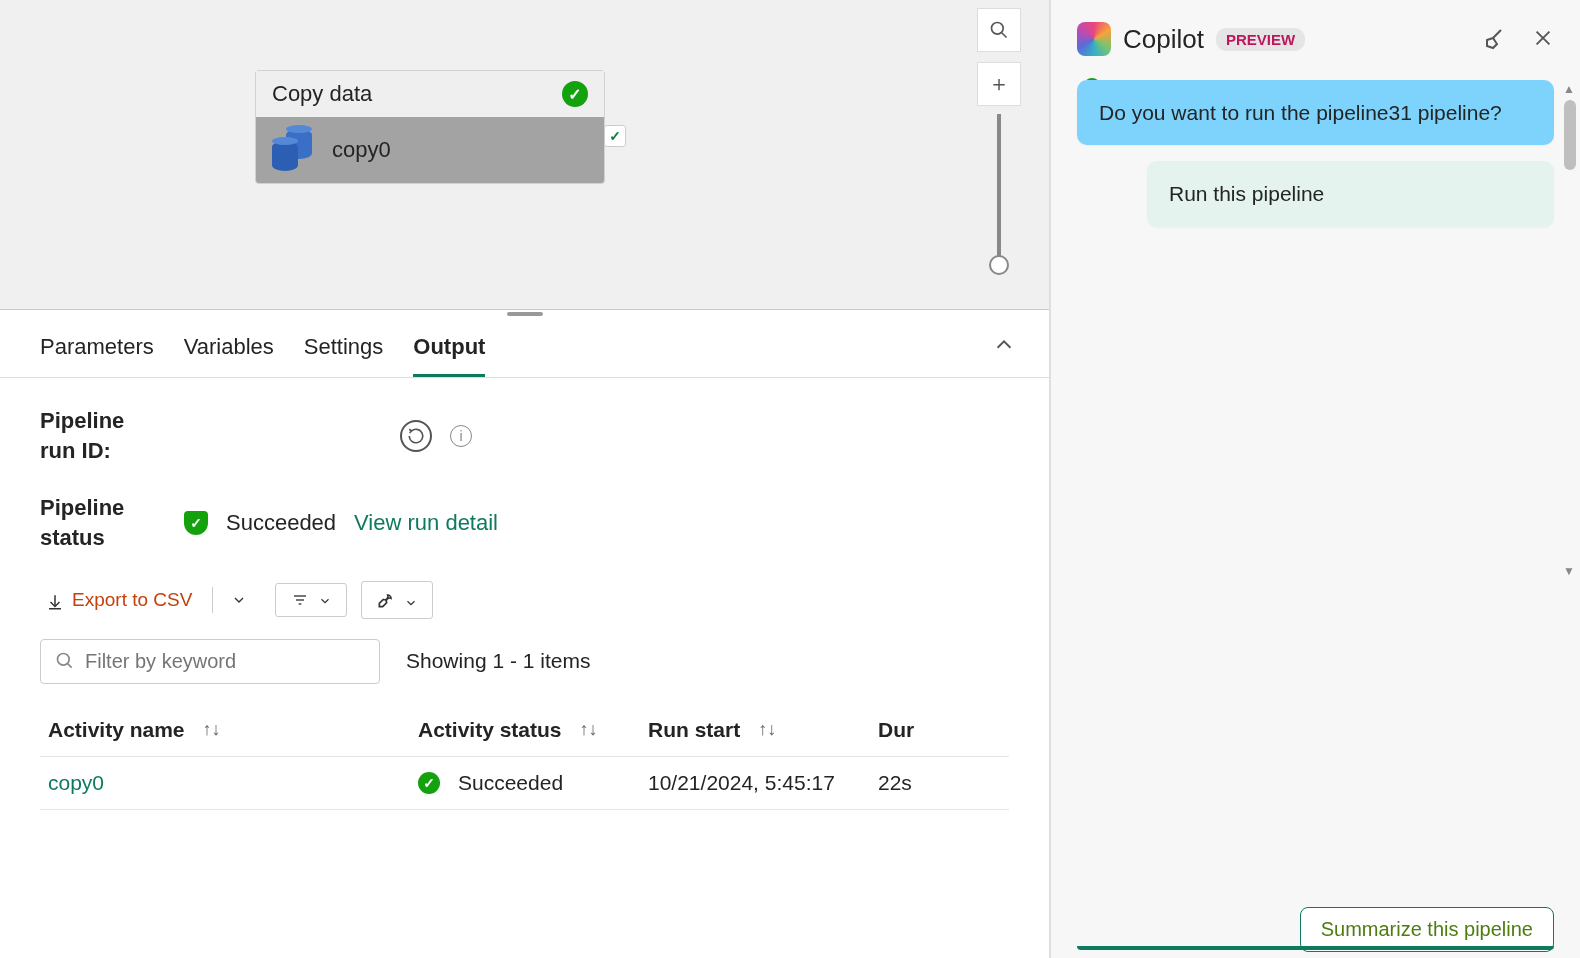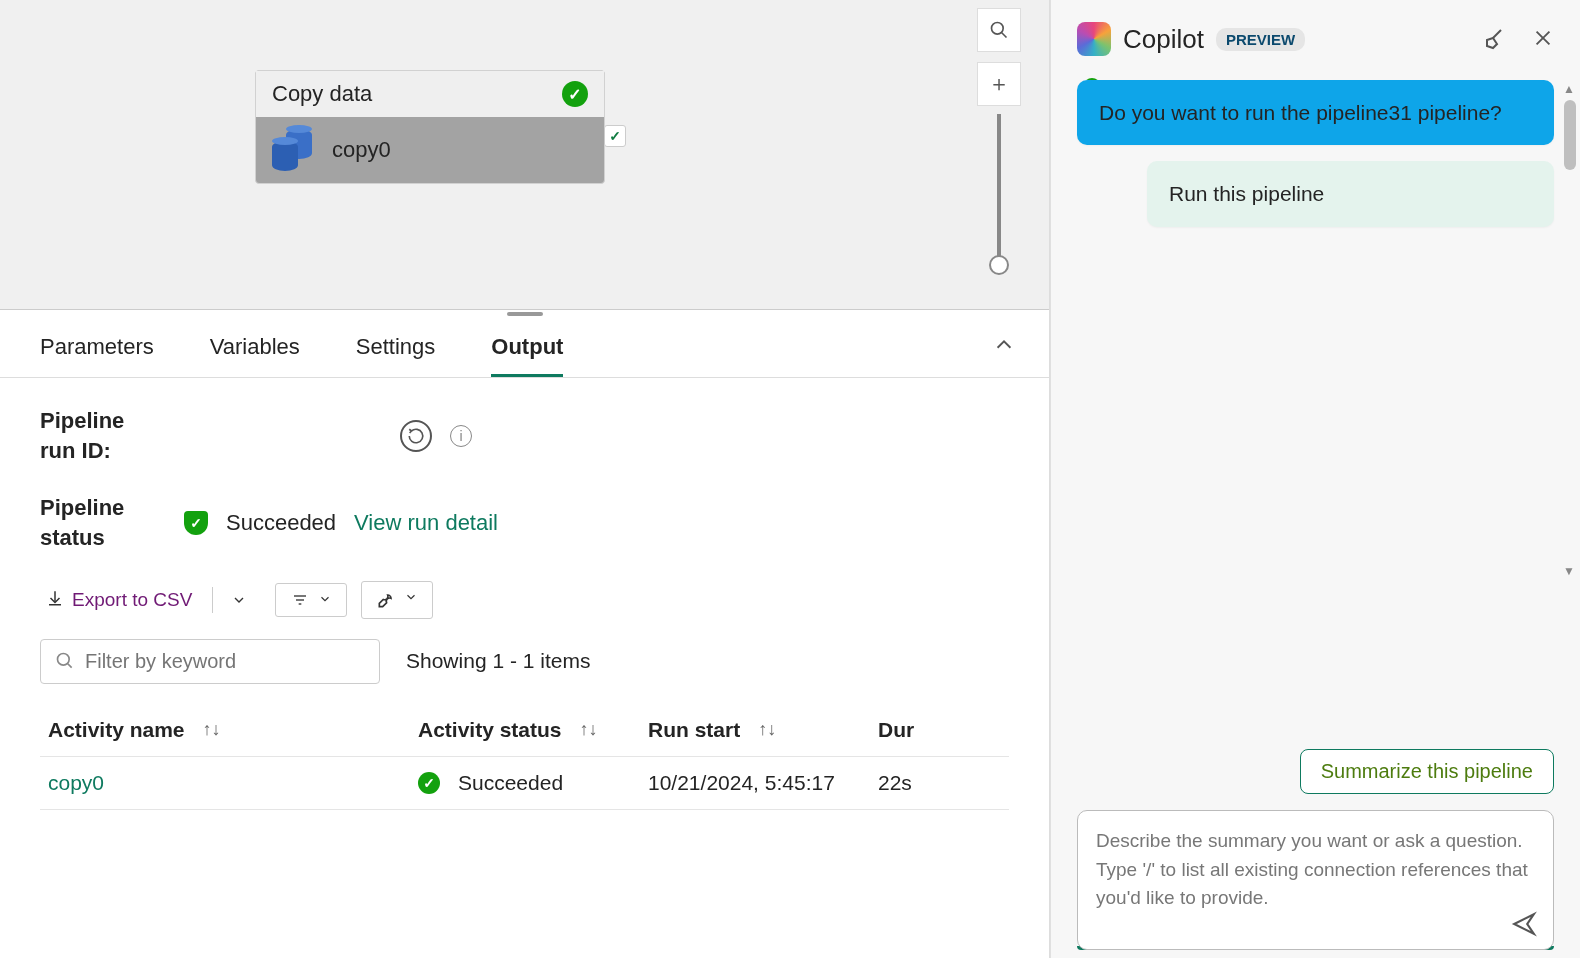--- a/index.html
+++ b/index.html
@@ -25,36 +25,36 @@
   .shield-check { width: 24px; height: 24px; background: #13a10e; border-radius: 4px 4px 50% 50%; color: #fff; display: inline-flex; align-items: center; justify-content: center; font-size: 14px; font-weight:bold; }
   
   .canvas-controls { position: absolute; right: 28px; top: 8px; display: flex; flex-direction: column; align-items: center; }
   .ctrl-btn { width: 44px; height: 44px; background: #fff; border: 1px solid #ddd; display: flex; align-items: center; justify-content: center; font-size: 22px; color: #555; cursor: pointer; margin-bottom: 10px; }
   .slider-track { width: 4px; height: 155px; background: #888; position: relative; margin-top: -2px;}
   .slider-handle { position: absolute; bottom: -6px; left: -8px; width: 20px; height: 20px; border-radius: 50%; background: #fff; border: 2px solid #888; }
   
   .drag-handle { width: 36px; height: 4px; background: #999; margin: 4px auto 0 auto; border-radius: 2px; position:absolute; left:50%; transform:translateX(-50%); top:-2px;}
   
   .detail-panel { flex: 1; position: relative; padding-top:6px; }
-  .tabs { display: flex; gap: 56px; padding: 18px 40px 0 40px; border-bottom: 1px solid #ddd; position: relative; }
+  .tabs { display: flex; gap: 30px; padding: 18px 40px 0 40px; border-bottom: 1px solid #ddd; position: relative; }
   .tab { font-size: 22px; padding-bottom: 14px; cursor: pointer; color: #242424; }
   .tab.active { font-weight: 600; border-bottom: 3px solid #0e7a5f; }
   .collapse-caret { position: absolute; right: 34px; top: 18px; font-size: 22px; color: #555; cursor:pointer; }
   
   .output-body { padding: 28px 40px; }
   .row { display: flex; align-items: center; margin-bottom: 28px; }
   .row-label { font-size: 22px; font-weight: 700; width: 120px; line-height: 1.35; }
   .row-content { display: flex; align-items: center; gap: 18px; font-size: 22px; }
   .link { color: #0e7a5f; cursor: pointer; }
   
   .icon-btn-round { width: 32px; height: 32px; border: 2px solid #555; border-radius: 50%; display:inline-flex; align-items:center; justify-content:center; font-size:16px; color:#555; cursor:pointer;}
   .info-icon { width: 22px; height: 22px; border: 1.5px solid #888; border-radius: 50%; display:inline-flex; align-items:center; justify-content:center; font-size:14px; color:#888;}
   
   .toolbar { display: flex; align-items: center; gap: 14px; margin-bottom: 20px; }
-  .tb-btn { border: 1px solid #ccc; background: #fff; padding: 8px 14px; display: flex; align-items: flex-start; gap: 8px; font-size: 19px; color: #701a75; cursor: pointer; border-radius:3px;}
+  .tb-btn { border: 1px solid #ccc; background: #fff; padding: 8px 14px; display: flex; align-items: flex-end; gap: 8px; font-size: 19px; color: #c2410c; cursor: pointer; border-radius:3px;}
   .tb-btn.noborder { border: none; padding: 8px 6px; }
   .divider { width: 1px; height: 26px; background: #ccc; }
   
   .filter-input { border: 1px solid #ccc; border-radius: 4px; padding: 10px 14px; display: flex; align-items: center; gap: 10px; width: 340px; font-size: 20px; color: #888; }
   .filter-input input { border: none; outline: none; font-size: 20px; flex: 1; }
   .filter-row { display: flex; align-items: center; gap: 26px; margin-bottom: 20px; }
   .showing-text { font-size: 21px; }
   
   .table { width: 100%; }
   .thead, .trow { display: flex; border-bottom: 1px solid #e5e5e5; padding: 14px 8px; align-items:center;}
@@ -65,26 +65,26 @@
   .col-start { width: 230px; }
   .col-dur { width: 70px; }
   .sort-icon { color: #666; font-size: 18px; }
   .trow .td.col-activity { color: #0e7a5f; }
   
   
   .copilot-panel { width: 530px; background: #f7f7f7; display: flex; flex-direction: column; border-left: 1px solid #e0e0e0; position:relative;}
   .cp-header { display: flex; align-items: center; padding: 22px 26px 16px 26px; gap: 12px; }
   .cp-logo { width: 34px; height: 34px; border-radius: 8px; background: conic-gradient(#e8467c, #f7a23b, #7cc36e, #34b0c7, #5b6bd8, #b94db3, #e8467c); }
   .cp-title { font-size: 26px; font-weight: 400; }
-  .cp-badge { background: #e5e5e5; color: #0c4a6e; font-size: 15px; font-weight: 600; padding: 3px 10px; border-radius: 10px; }
+  .cp-badge { background: #e5e5e5; color: #be185d; font-size: 15px; font-weight: 600; padding: 3px 10px; border-radius: 10px; }
   .cp-actions { margin-left: auto; display: flex; gap: 26px; color: #555; font-size: 22px; }
   .cp-actions span { cursor:pointer; }
   
   .cp-scroll { flex: 1; overflow: hidden; padding: 0 26px 12px 26px; position: relative; }
-  .cp-msg { background: #0ea5e9; border-radius: 10px; padding: 18px 22px; font-size: 21px; margin-bottom: 16px; line-height: 1.4; box-shadow: 0 1px 2px rgba(0,0,0,0.04);}
+  .cp-msg { background: #7dd3fc; border-radius: 10px; padding: 18px 22px; font-size: 21px; margin-bottom: 16px; line-height: 1.4; box-shadow: 0 1px 2px rgba(0,0,0,0.04);}
   .cp-msg.user { background: #e4f3ed; margin-left: 70px; }
   .cp-truncated { font-size: 21px; color: #888; padding: 4px 8px 4px 38px; position:relative; overflow:hidden; white-space:nowrap;}
   .cp-trunc-check { position:absolute; left:6px; top:6px; width:18px; height:18px; border:2px solid #13a10e; border-radius:50%; }
   .cp-show-response { color: #0e7a5f; font-size: 21px; padding: 2px 8px 14px 38px; cursor:pointer; }
   
   .cp-suggestion { align-self: flex-end; margin: 30px 26px 16px auto; background: #fff; border: 1px solid #0e7a5f; color: #4d7c0f; padding: 10px 20px; border-radius: 8px; font-size: 20px; width: fit-content; cursor:pointer;}
   
   .cp-input-box { margin: 0 26px 18px 26px; border: 1px solid #bbb; border-radius: 10px; background: #fff; padding: 16px 18px; position: relative; min-height: 140px;}
   .cp-input-box .ph { color: #777; font-size: 19px; line-height: 1.5; }
   .cp-send { position: absolute; right: 16px; bottom: 12px; font-size: 24px; color: #555; cursor:pointer; }
@@ -282,23 +282,14 @@
   </div>
 
   <div class="cp-scrollbar">
     <div class="cp-arrow up">▲</div>
     <div class="cp-thumb"></div>
     <div class="cp-arrow down">▼</div>
   </div>
 
   <div class="cp-suggestion">Summarize this pipeline</div>
 
-  <div class="cp-input-box">
-    <div class="ph" style="white-space:pre-line;">Describe the summary you want or ask a question.
-Type '/' to list all existing connection references that you'd like to provide.</div>
-    <div class="cp-send">
-      <svg width="26" height="26" viewBox="0 0 24 24" fill="none" stroke="#555" stroke-width="2">
-          <path d="M3 12l18-9-6 9 6 9z"></path>
-        </svg>
-    </div>
-  </div>
   <div class="cp-underline"></div>
 </div>
 
 </body></html>

